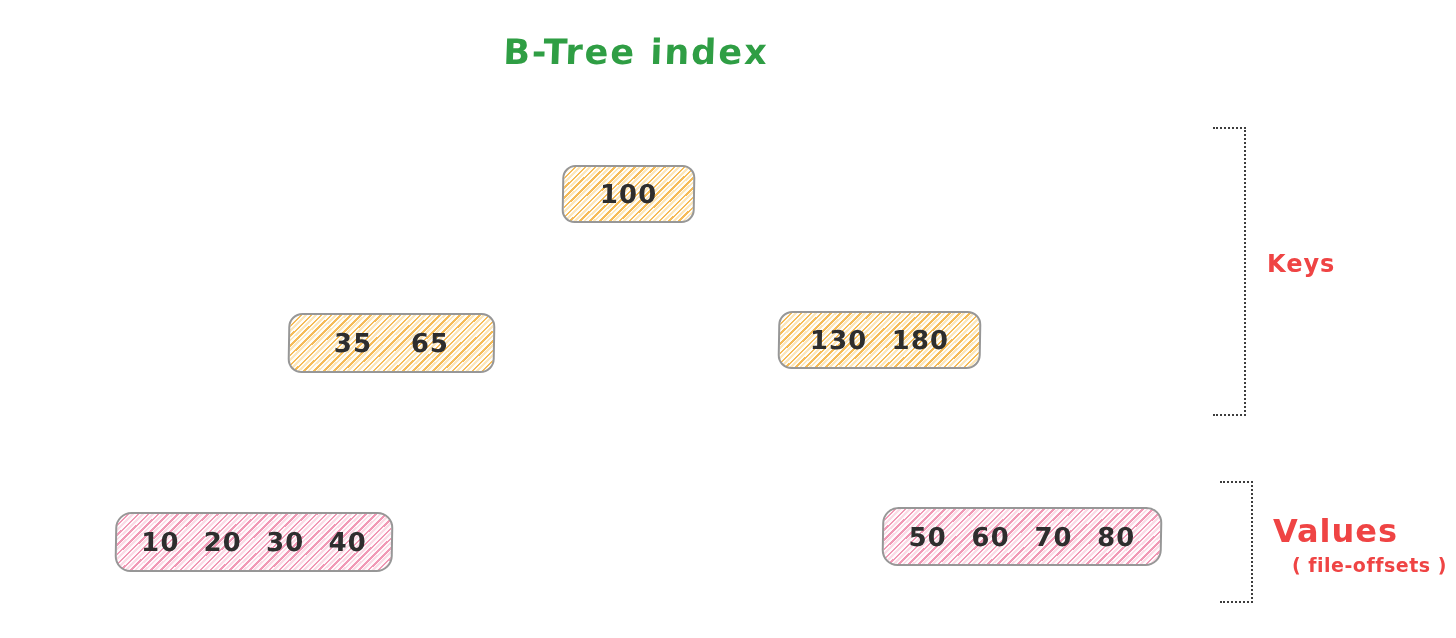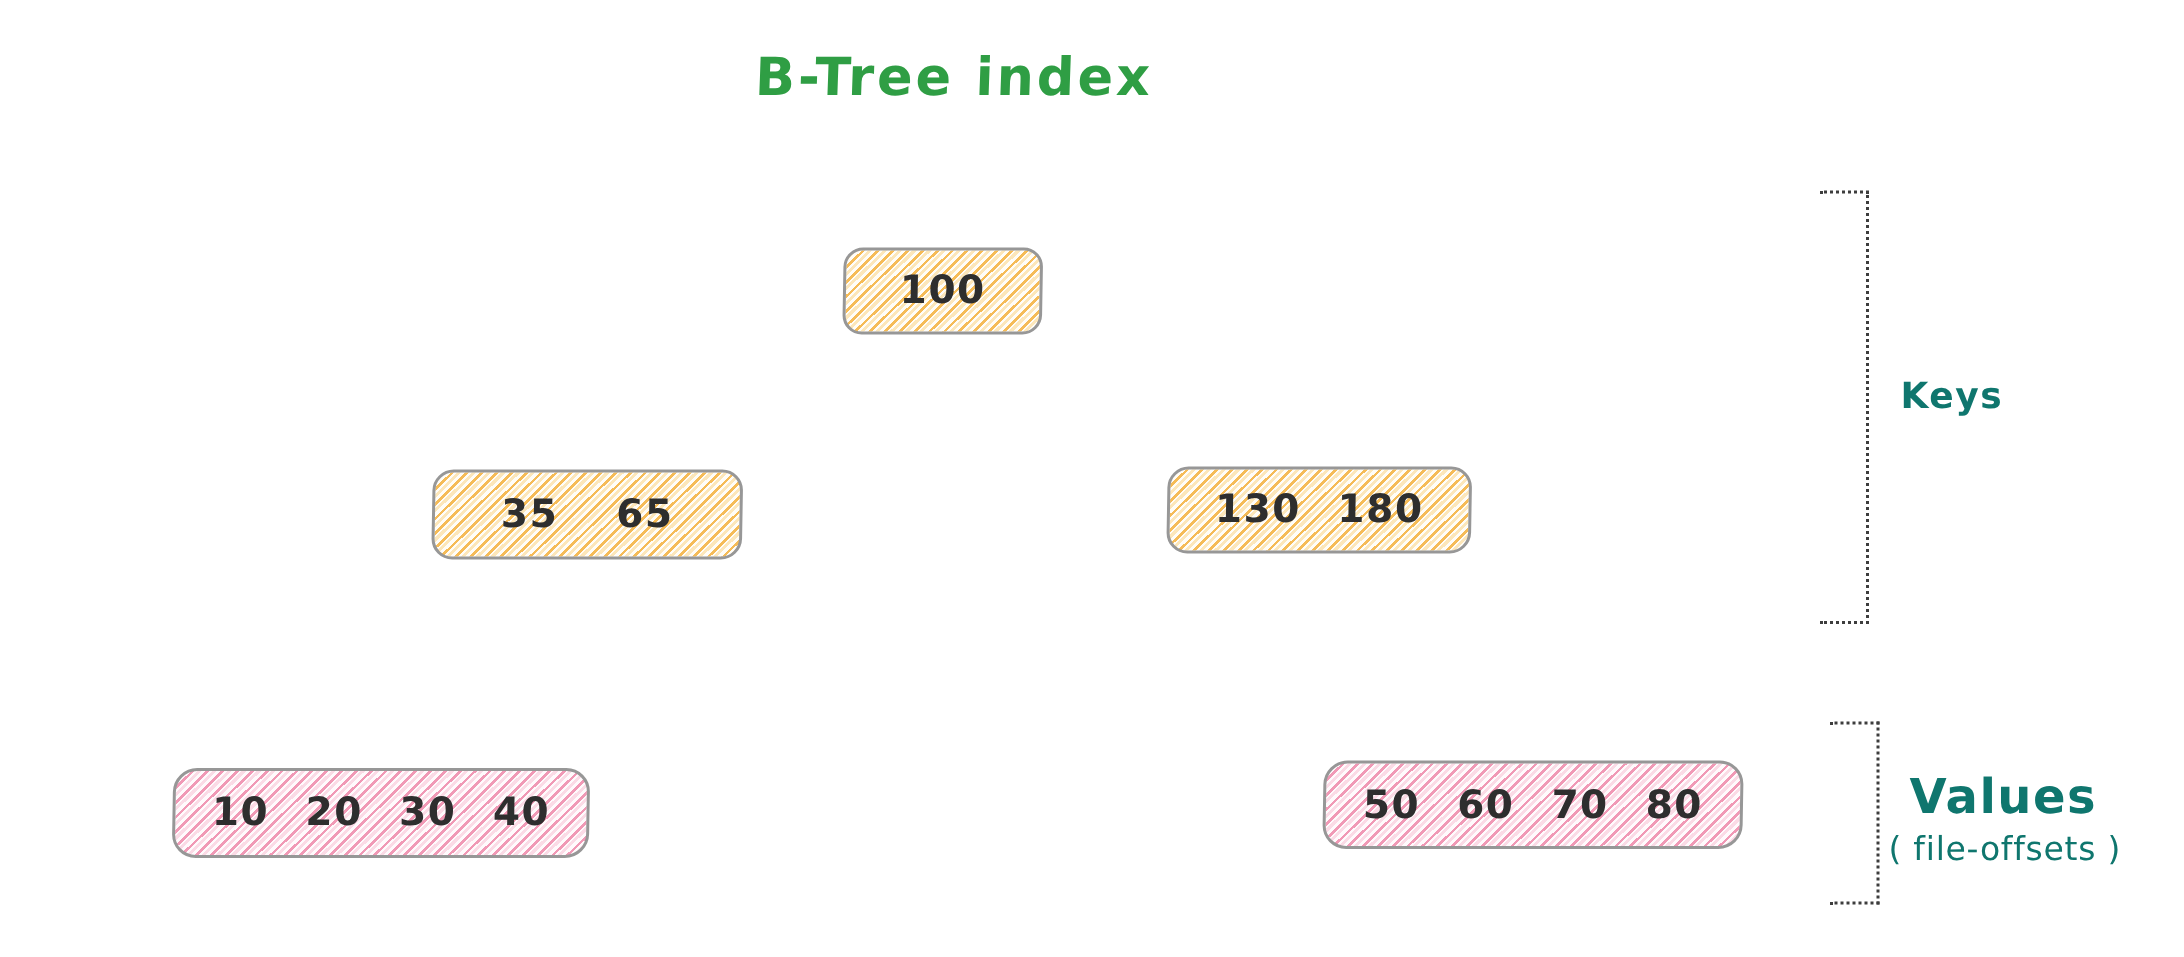--- a/index.html
+++ b/index.html
@@ -60,28 +60,28 @@
     position: absolute;
     box-sizing: border-box;
     border-top: 2px dotted #3d3d3d;
     border-right: 2px dotted #3d3d3d;
     border-bottom: 2px dotted #3d3d3d;
   }
   .bracket-keys   { left: 1213px; top: 127px; width: 33px; height: 289px; }
   .bracket-values { left: 1220px; top: 481px; width: 33px; height: 122px; }
   .side-label {
     position: absolute;
-    color: #0f766e;
+    color: #ef4444;
     font-weight: 600;
     letter-spacing: 1px;
     white-space: nowrap;
   }
   .label-keys   { left: 1267px; top: 250px; font-size: 24px; }
   .label-values { left: 1273px; top: 512px; font-size: 32px; }
-  .label-values-note { left: 1259px; top: 554px; font-size: 22px; font-weight: 400; letter-spacing: 0.5px; }
+  .label-values-note { left: 1292px; top: 554px; font-size: 19px; font-weight: 700; letter-spacing: 0.5px; }
 </style>
 </head>
 <body>
 
 <div class="canvas">
 
   <div class="title">B-Tree index</div>
 
   <div class="node hatch-orange node-root">
     <span>100</span>

